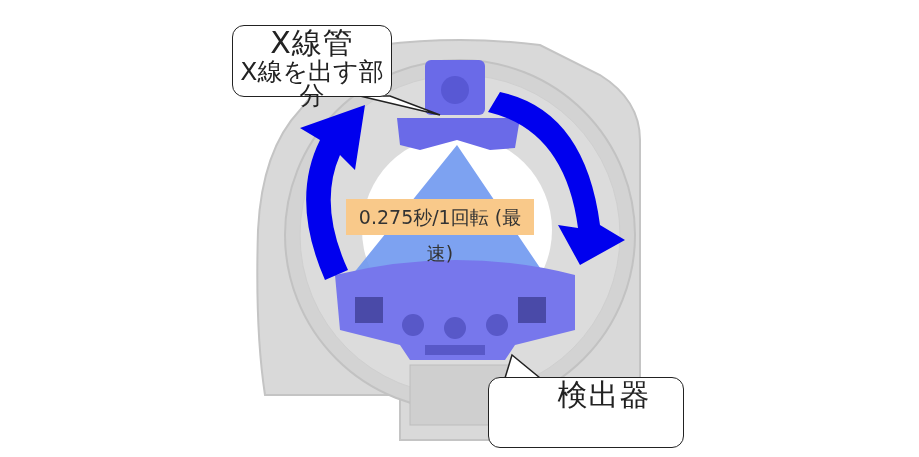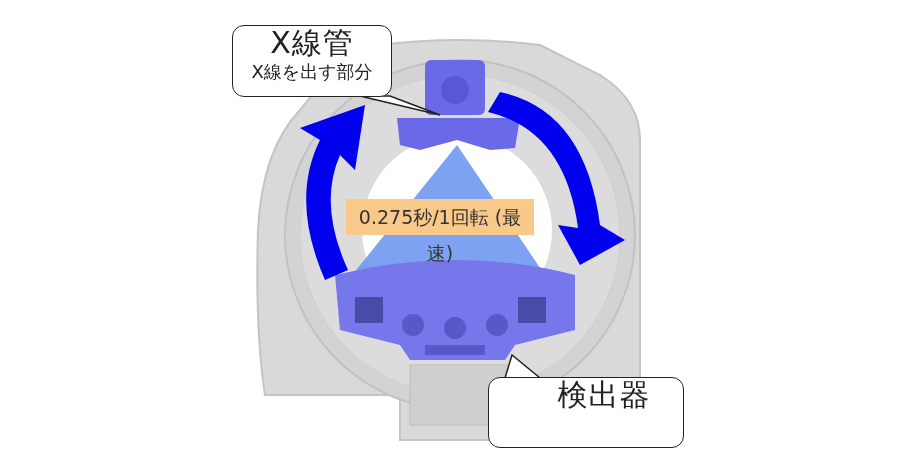--- a/index.html
+++ b/index.html
@@ -2,21 +2,21 @@
 <html><head>
 <meta charset="utf-8">
 <style>
   html, body { margin:0; padding:0; background:#ffffff; }
   body { width:919px; height:457px; position:relative; overflow:hidden;
          font-family:"DejaVu Sans", sans-serif; }
   #scene { position:absolute; left:0; top:0; width:919px; height:457px; }
   .callout { position:absolute; background:#fff; border:1.5px solid #222;
              border-radius:12px; box-sizing:border-box; text-align:center; color:#222; }
   .callout .title { font-size:30px; line-height:34px; letter-spacing:1px; }
-  .callout .sub { font-size:18px; line-height:24px; }
+  .callout .sub { font-size:25px; line-height:24px; }
   #callout-tube { left:232px; top:25px; width:160px; height:72px; }
   #callout-det { left:488px; top:377px; width:196px; height:71px;padding-left:36px; }
   #speed-label { position:absolute; left:346px; top:199px; width:188px; height:36px;
                  background:#f9c98a; color:#333; font-size:19px; line-height:36px;
                  text-align:center; }
 </style>
 </head>
 <body>
 
 <svg id="scene" viewBox="0 0 919 457" xmlns="http://www.w3.org/2000/svg">

